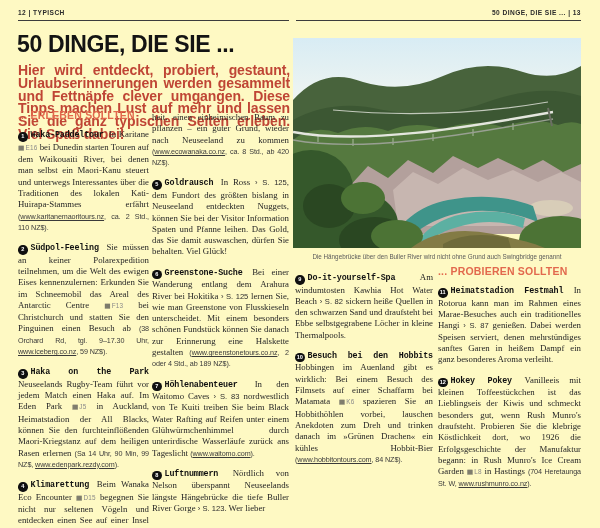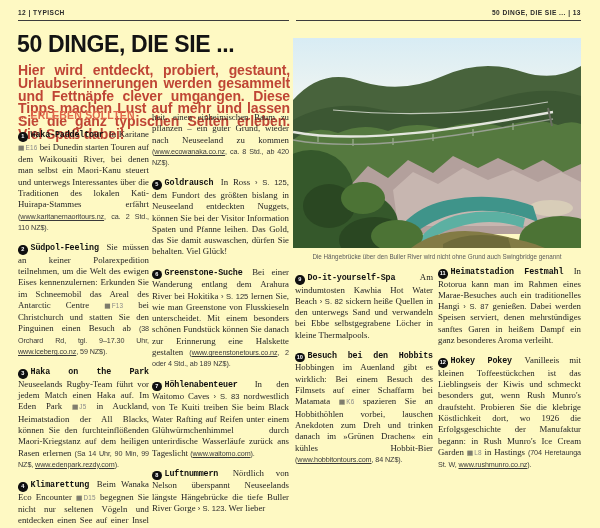--- a/index.html
+++ b/index.html
@@ -114,21 +114,22 @@
       <div class="item"><span class="num">4</span><span class="ttl">Klimarettung </span><span class="t">Beim Wanaka Eco Encounter </span><span class="mref"><span class="micon">▦</span><span class="mcode">D15</span></span><span class="t"> begegnen Sie nicht nur seltenen Vögeln und entdecken einen See auf einer Insel im See. Sie bekommen auch Gelegen-</span></div>
     </div>
   <div class="col" id="col2">
       <div class="item"><span class="t">heit, einen einheimischen Baum zu pflanzen – ein guter Grund, wieder nach Neuseeland zu kommen </span><span class="s">(</span><span class="l">www.ecowanaka.co.nz</span><span class="s">, ca. 8 Std., ab 420 NZ$).</span></div>
       <div class="item"><span class="num">5</span><span class="ttl">Goldrausch </span><span class="t">In Ross </span><span class="r">› S. 125</span><span class="t">, dem Fundort des größten bislang in Neuseeland entdeckten Nuggets, können Sie bei der Visitor Information Spaten und Pfanne leihen. Das Gold, das Sie damit auswaschen, dürfen Sie behalten. Viel Glück!</span></div>
       <div class="item"><span class="num">6</span><span class="ttl">Greenstone-Suche </span><span class="t">Bei einer Wanderung entlang dem Arahura River bei Hokitika </span><span class="r">› S. 125</span><span class="t"> lernen Sie, wie man Greenstone von Flusskieseln unterscheidet. Mit einem besonders schönen Fundstück können Sie danach zur Erinnerung eine Halskette gestalten </span><span class="s">(</span><span class="l">www.greenstonetours.co.nz</span><span class="s">, 2 oder 4 Std., ab 189 NZ$).</span></div>
       <div class="item"><span class="num">7</span><span class="ttl">Höhlenabenteuer </span><span class="t">In den Waitomo Caves </span><span class="r">› S. 83</span><span class="t"> nordwestlich von Te Kuiti treiben Sie beim Black Water Rafting auf Reifen unter einem Glühwürmchenhimmel durch unterirdische Wasserläufe zurück ans Tageslicht </span><span class="s">(</span><span class="l">www.waitomo.com</span><span class="s">).</span></div>
       <div class="item"><span class="num">8</span><span class="ttl">Luftnummern </span><span class="t">Nördlich von Nelson überspannt Neuseelands längste Hängebrücke die tiefe Buller River Gorge </span><span class="r">› S. 123</span><span class="t">. Wer lieber</span></div>
     </div>
   <div class="col" id="col3">
-      <div class="item"><span class="num">9</span><span class="ttl">Do-it-yourself-Spa </span><span class="t">Am windumtosten Kawhia Hot Water Beach </span><span class="r">› S. 82</span><span class="t"> sickern heiße Quellen in den unterwegs Sand und verwandeln bei Ebbe selbstgegrabene Löcher in kleine Thermalpools.</span></div>
+      <div class="item"><span class="num">9</span><span class="ttl">Do-it-yourself-Spa </span><span class="t">Am windumtosten Kawhia Hot Water Beach </span><span class="r">› S. 82</span><span class="t"> sickern heiße Quellen in den schwarzen Sand und draufsteht bei Ebbe selbstgegrabene Löcher in kleine Thermalpools.</span></div>
       <div class="item"><span class="num">10</span><span class="ttl">Besuch bei den Hobbits </span><span class="t">Hobbingen im Auenland gibt es wirklich: Bei einem Besuch des Filmsets auf einer Schaffarm bei Matamata </span><span class="mref"><span class="micon">▦</span><span class="mcode">K6</span></span><span class="t"> spazieren Sie an Hobbithöhlen vorbei, lauschen Anekdoten zum Dreh und trinken danach im »Grünen Drachen« ein kühles Hobbit-Bier </span><span class="s">(</span><span class="l">www.hobbitontours.com</span><span class="s">, 84 NZ$).</span></div>
     </div>
   <div class="col" id="col4">
+      <div class="sec-heading">... PROBIEREN SOLLTEN</div>
       <div class="item"><span class="num">11</span><span class="ttl">Heimatstadion Festmahl </span><span class="t">In Rotorua kann man im Rahmen eines Marae-Besuches auch ein traditionelles Hangi </span><span class="r">› S. 87</span><span class="t"> genießen. Dabei werden Speisen serviert, denen mehrstündiges sanftes Garen in heißem Dampf ein ganz besonderes Aroma verleiht.</span></div>
       <div class="item"><span class="num">12</span><span class="ttl">Hokey Pokey </span><span class="t">Vanilleeis mit kleinen Toffeestückchen ist das Lieblingseis der Kiwis und schmeckt besonders gut, wenn Rush Munro's draufsteht. Probieren Sie die klebrige Köstlichkeit dort, wo 1926 die Erfolgsgeschichte der Manufaktur begann: in Rush Munro's Ice Cream Garden </span><span class="mref"><span class="micon">▦</span><span class="mcode">L8</span></span><span class="t"> in Hastings </span><span class="s">(704 Heretaunga St. W, </span><span class="l">www.rushmunro.co.nz</span><span class="s">).</span></div>
     </div>
 
 </div>
 
 </body></html>

